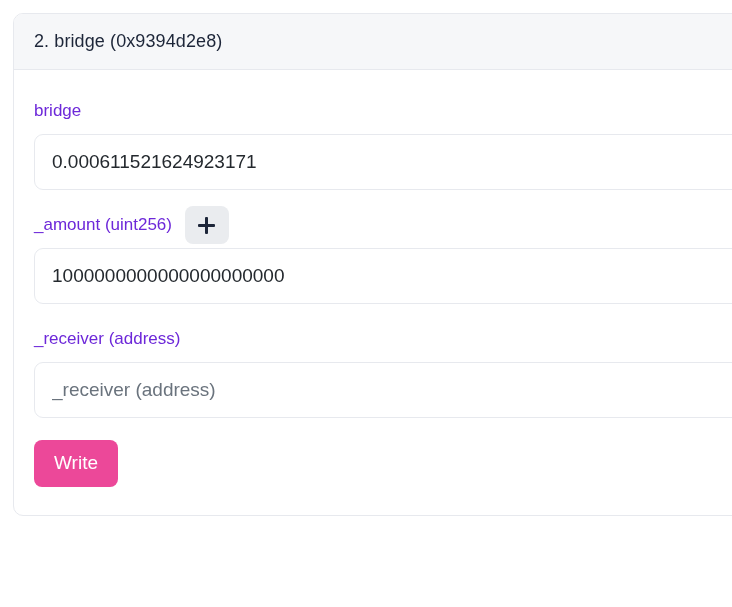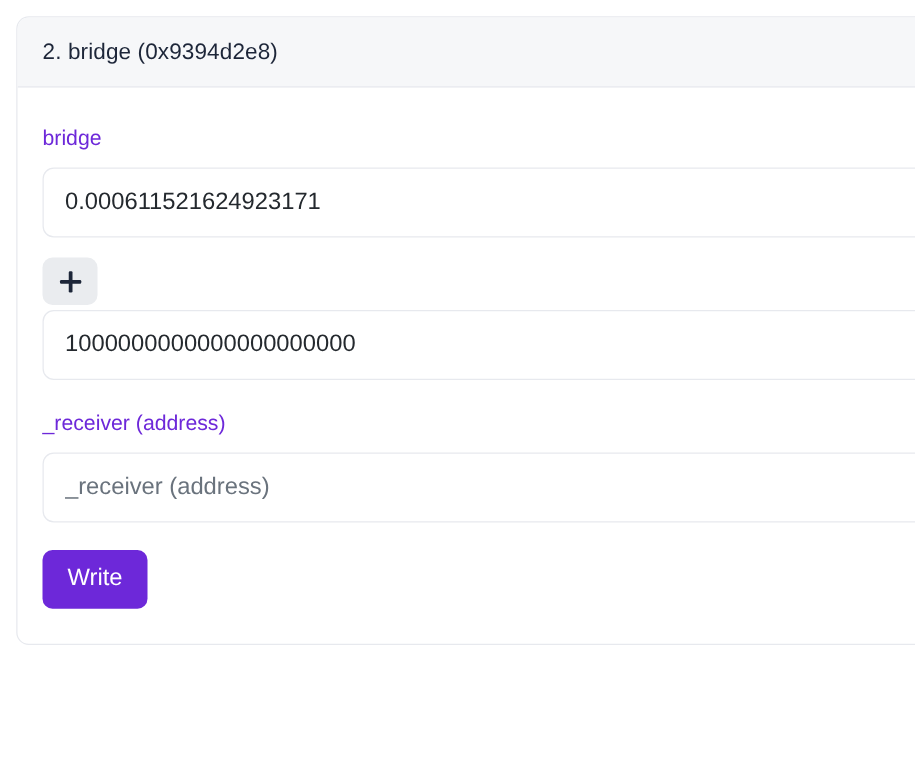--- a/index.html
+++ b/index.html
@@ -125,21 +125,21 @@
   .text-input::placeholder {
     color: #6a737d;
     opacity: 1;
   }
 
   
   .write-btn {
     display: inline-block;
     border: none;
     border-radius: 8px;
-    background: #6d28d9;
+    background: #ec4899;
     color: #ffffff;
     font-family: "Liberation Sans", sans-serif;
     font-size: 19px;
     line-height: 22px;
     padding: 12px 20px 13px 20px;
     cursor: pointer;
   }
 </style>
 </head>
 <body>
@@ -158,20 +158,21 @@
       <div class="field">
         <div class="field-label-row">
           <span class="field-label">bridge</span>
         </div>
         <input class="text-input" type="text" value="0.000611521624923171" style="">
       </div>
 
       
       <div class="field">
         <div class="field-label-row">
+          <span class="field-label">_amount (uint256)</span>
           <button class="add-btn">
             <span class="plus-icon"></span>
           </button>
         </div>
         <input class="text-input" type="text" value="1000000000000000000000" style="">
       </div>
 
       
       <div class="field">
         <div class="field-label-row">

